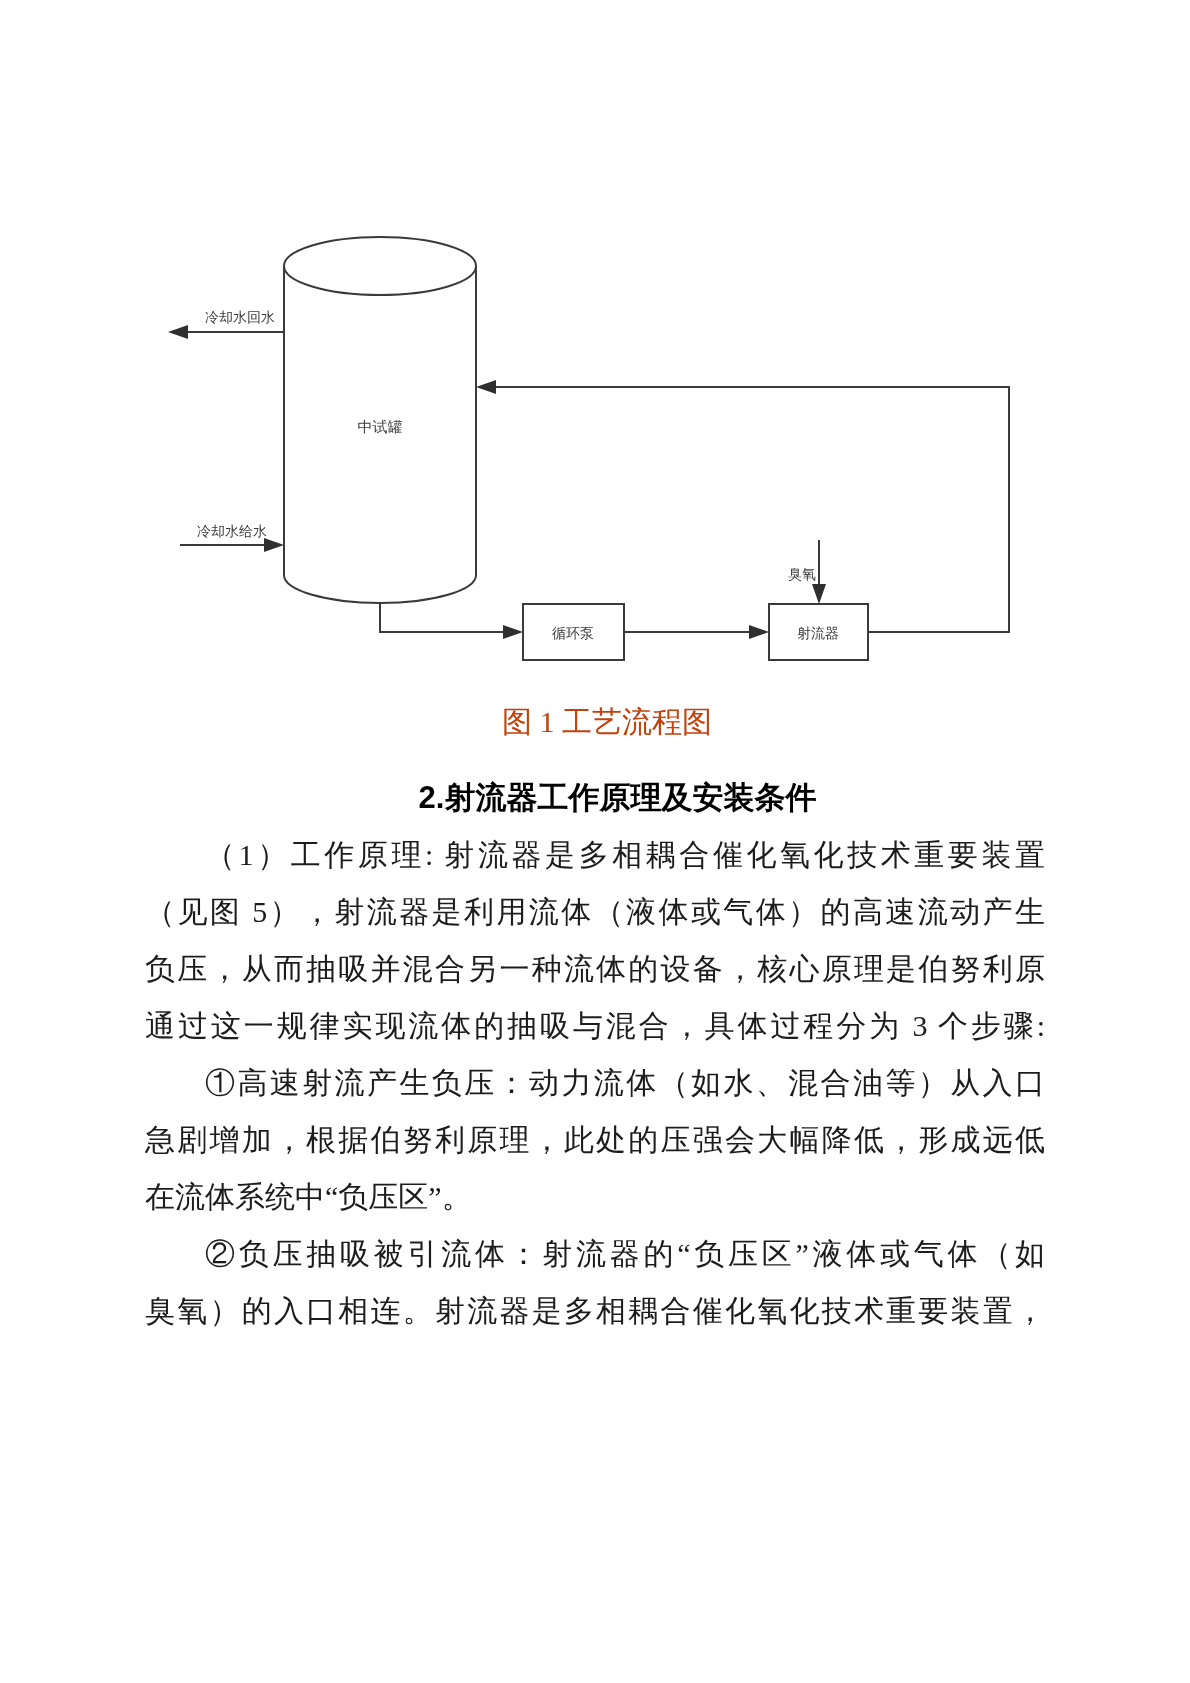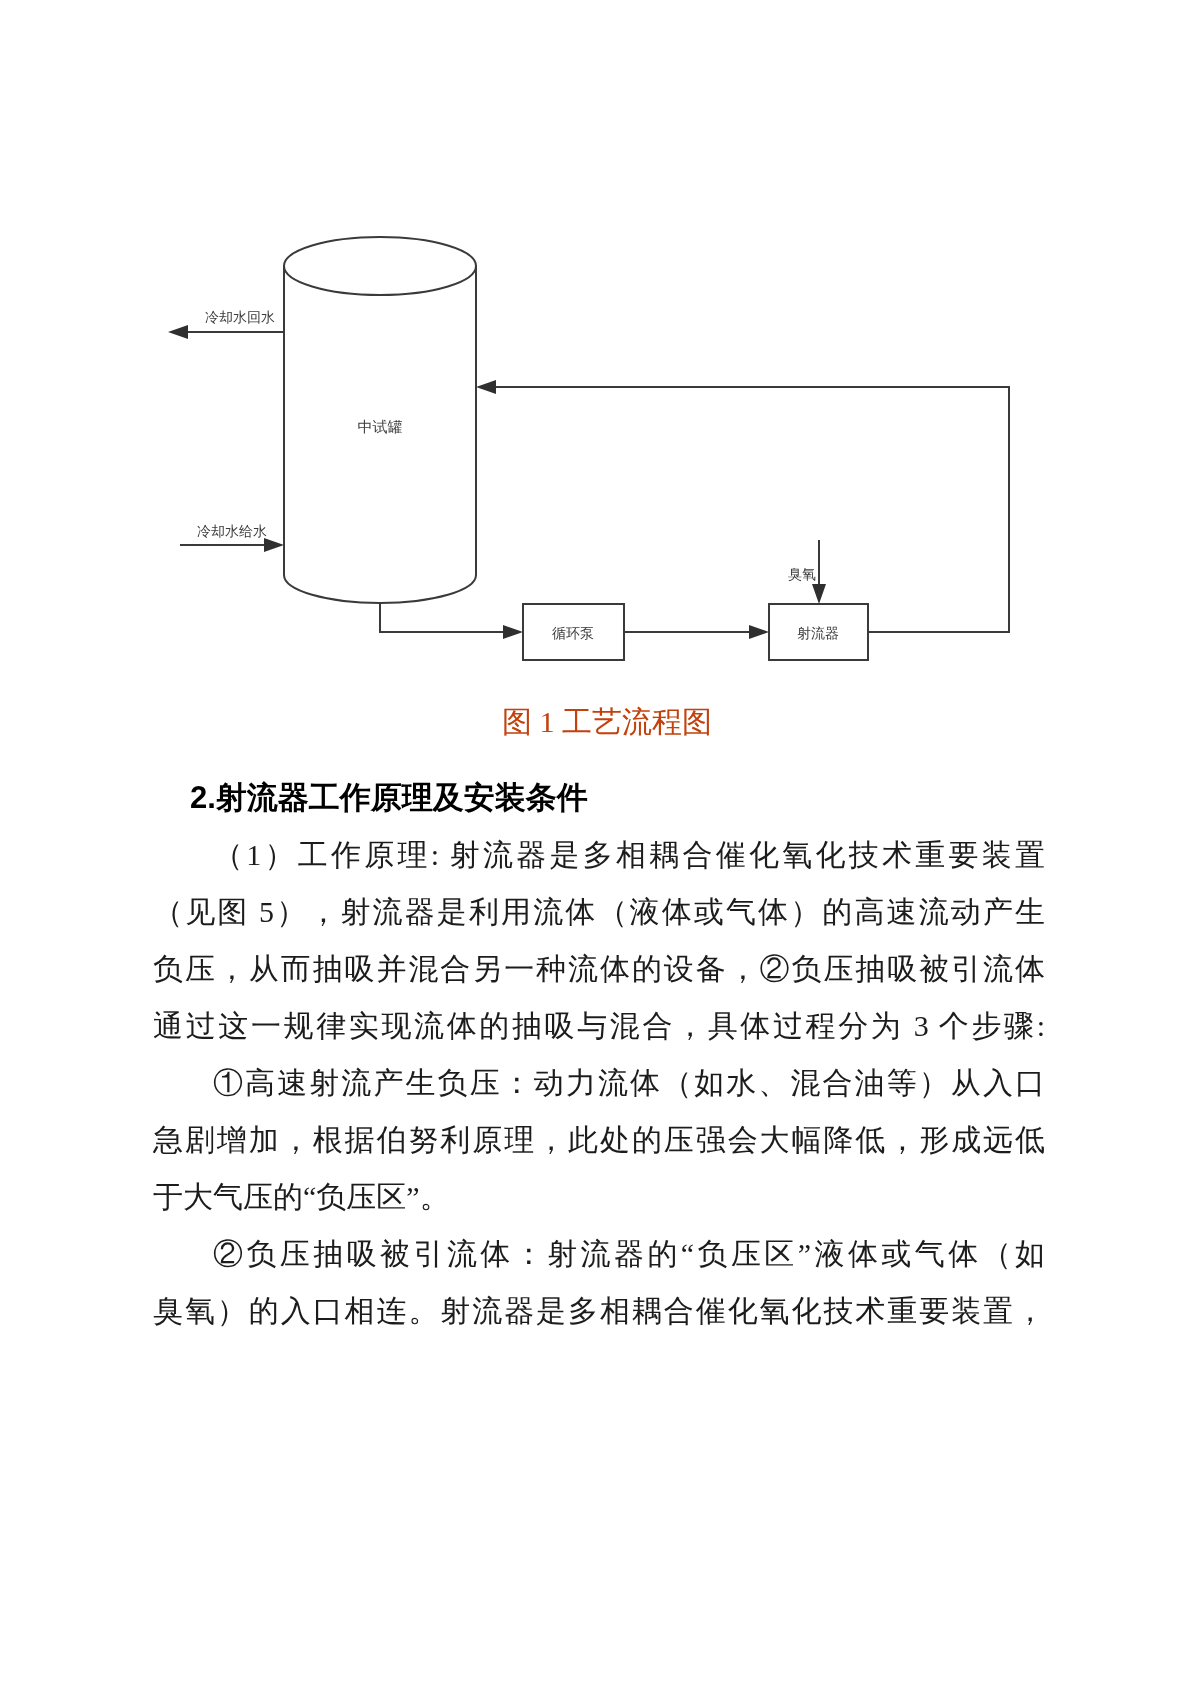--- a/index.html
+++ b/index.html
@@ -30,26 +30,26 @@
     padding-left: 12px;
   }
   .textblock {
     position: absolute; left: 145px; top: 769px; width: 900px;
   }
   .h-line {
     height: 57px; line-height: 57px;
     font-size: 31px; font-weight: bold; color: #000000;
     text-indent: 45px; white-space: nowrap;
     font-family: "Liberation Sans", "DejaVu Sans", sans-serif;
+    text-align: center;
   }
   .line {
     height: 57px; line-height: 57px; font-size: 30px;
     text-align: justify; text-align-last: justify;
     white-space: nowrap;
-    margin-left: 8px;
   }
   .line.indent { text-indent: 60px; }
   .line.short  { text-align: left; text-align-last: left; }
 </style>
 </head>
 <body>
 
 <svg id="diagram" viewBox="0 0 1190 700" xmlns="http://www.w3.org/2000/svg">
 
   <g>
@@ -101,20 +101,20 @@
     <polygon class="head" points="476,387 496,380 496,394"></polygon>
   </g>
 </svg>
 
 <div class="caption">图 1  工艺流程图</div>
 
 <div class="textblock">
   <div class="h-line">2.射流器工作原理及安装条件</div>
   <div class="line indent">（1）工作原理: 射流器是多相耦合催化氧化技术重要装置</div>
   <div class="line">（见图 5），射流器是利用流体（液体或气体）的高速流动产生</div>
-  <div class="line">负压，从而抽吸并混合另一种流体的设备，②负压抽吸被引流体</div>
+  <div class="line">负压，从而抽吸并混合另一种流体的设备，核心原理是伯努利原</div>
   <div class="line">通过这一规律实现流体的抽吸与混合，具体过程分为 3 个步骤:</div>
   <div class="line indent">①高速射流产生负压：动力流体（如水、混合油等）从入口</div>
   <div class="line">急剧增加，根据伯努利原理，此处的压强会大幅降低，形成远低</div>
-  <div class="line short">于大气压的“负压区”。</div>
+  <div class="line short">在流体系统中“负压区”。</div>
   <div class="line indent">②负压抽吸被引流体：射流器的“负压区”液体或气体（如</div>
   <div class="line">臭氧）的入口相连。射流器是多相耦合催化氧化技术重要装置，</div>
 </div>
 
 </body></html>

